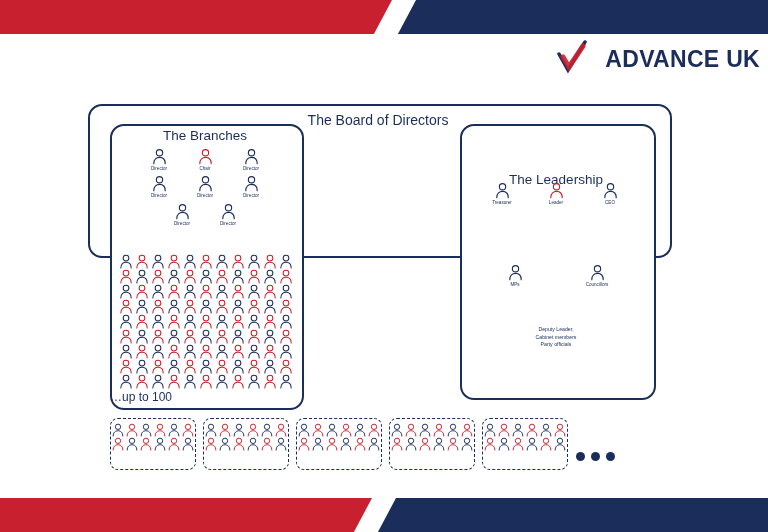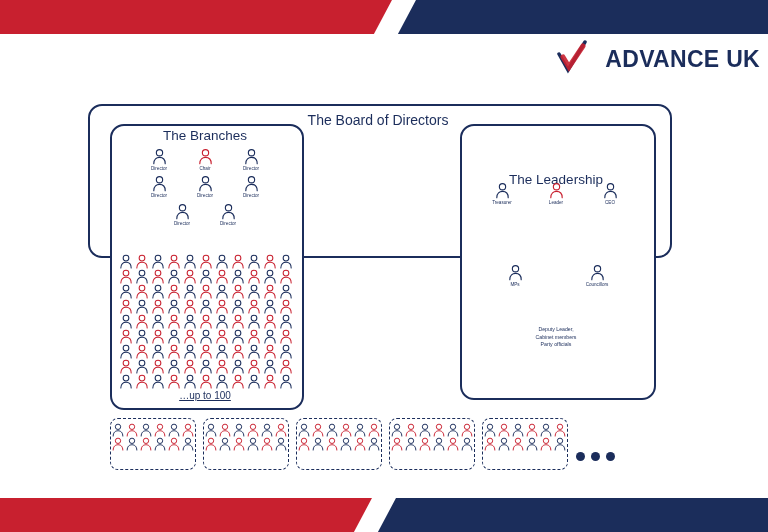--- a/index.html
+++ b/index.html
@@ -233,24 +233,22 @@
     display: flex;
     justify-content: center;
     gap: 0px;
   }
   .crowd-row svg { display: block; }
   .crowd-caption {
     position: absolute;
     left: 110px;
     top: 390px;
     width: 190px;
-    text-align: center;
-    font-size: 10px;
+    font-size: 12px;
     color: #1b2d5b;
-    text-decoration: underline;
   }
 
   
   .branches-title {
     position: absolute;
     left: 300px;
     top: 401px;
     width: 180px;
     text-align: center;
     font-size: 12.5px;

